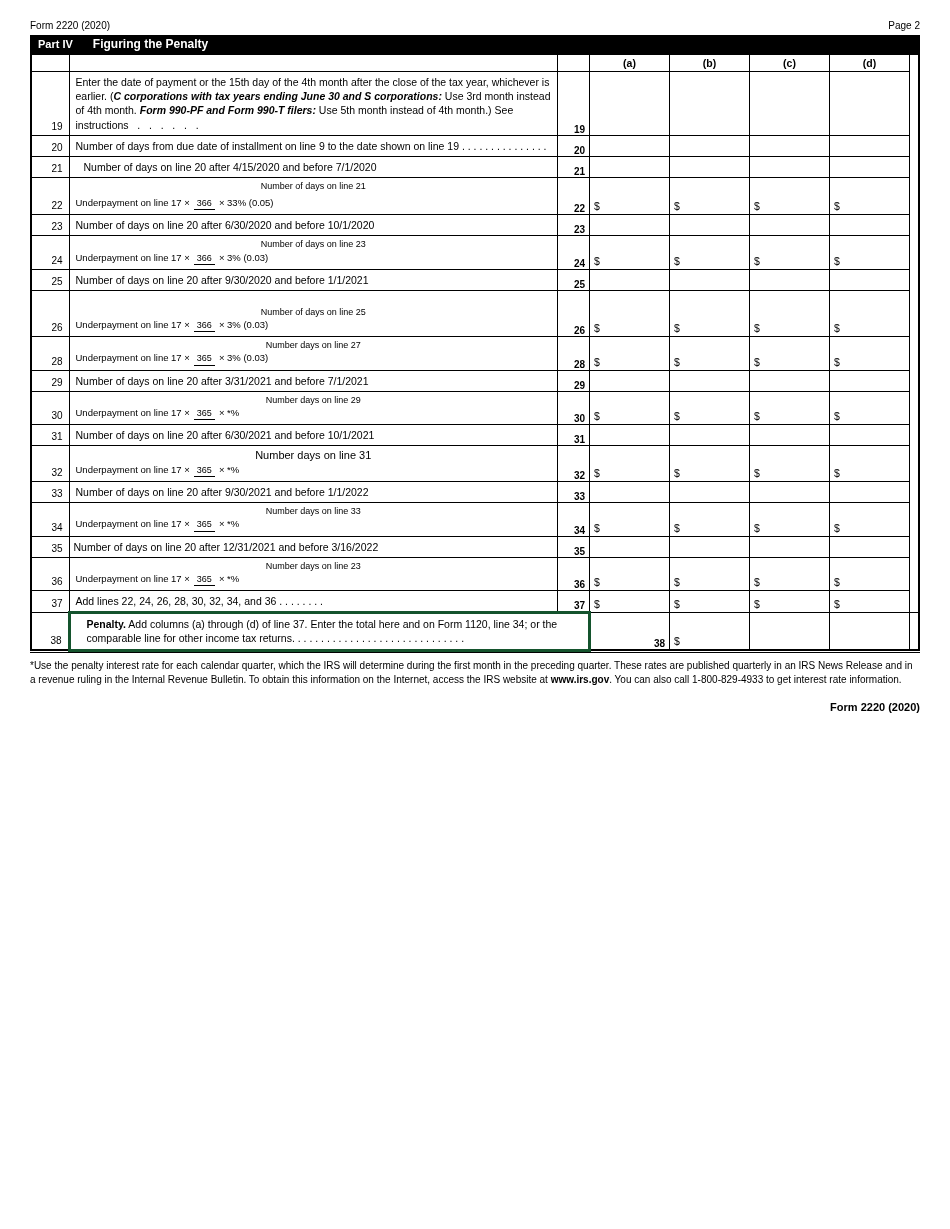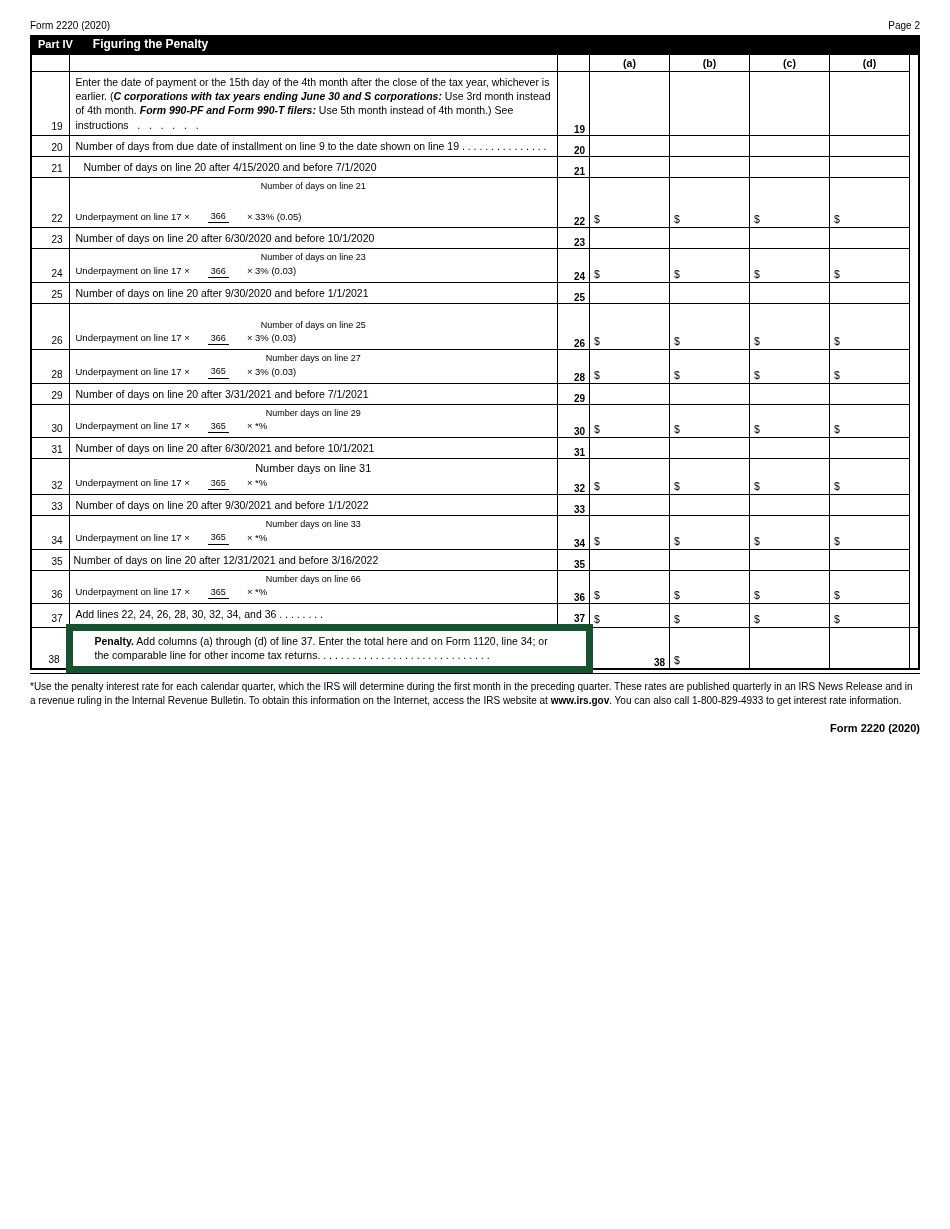--- a/index.html
+++ b/index.html
@@ -6,23 +6,23 @@
     body {
       font-family: Arial, sans-serif;
       font-size: 11px;
       background: #fff;
       color: #000;
       width: 950px;
       padding: 20px 30px;
     }
     .fraction-line {
       display: flex;
-      align-items: flex-end;
+      align-items: flex-start;
       font-size: 9.5px;
-      gap: 18px;
+      gap: 4px;
       margin-bottom: 1px;
     }
     .frac {
       display: inline-flex;
       flex-direction: column;
       align-items: center;
       font-size: 9px;
     }
     .frac-num {
       border-bottom: 1px solid #000;
@@ -98,21 +98,21 @@
       <td style="text-align:right; padding-right:4px; vertical-align:bottom; font-size:10px; border:1px solid #000; white-space:nowrap; font-weight:bold;">21</td>
       <td style="border:1px solid #000; padding:2px 4px;"></td>
       <td style="border:1px solid #000; padding:2px 4px;"></td>
       <td style="border:1px solid #000; padding:2px 4px;"></td>
       <td style="border:1px solid #000; padding:2px 4px;"></td>
     </tr>
 
     <tr>
       <td style="text-align:right; padding-right:6px; padding-bottom:3px; vertical-align:bottom; font-size:10px; border:1px solid #000;">22</td>
       <td style="padding:2px 6px 3px 6px; vertical-align:bottom; line-height:1.35; border:1px solid #000;">
-        <div style="text-align:center; font-size:9px; color:#000; margin-bottom:18px;">Number of days on line 21</div>
+        <div style="text-align:center; font-size:9px; color:#000; margin-bottom:5px;">Number of days on line 21</div>
         <div class="fraction-line">
           <span>Underpayment on line 17  ×</span>
           <span class="frac">
             <span class="frac-num">366</span>
             <span class="frac-den"></span>
           </span>
           <span style="font-size:9.5px;">× 33% (0.05)</span>
         </div>
       </td>
       <td style="text-align:right; padding-right:4px; vertical-align:bottom; font-size:10px; border:1px solid #000; white-space:nowrap; font-weight:bold;">22</td>
@@ -311,21 +311,21 @@
       <td style="text-align:right; padding-right:4px; vertical-align:bottom; font-size:10px; border:1px solid #000; white-space:nowrap; font-weight:bold;">35</td>
       <td style="border:1px solid #000;"></td>
       <td style="border:1px solid #000;"></td>
       <td style="border:1px solid #000;"></td>
       <td style="border:1px solid #000;"></td>
     </tr>
 
     <tr>
       <td style="text-align:right; padding-right:6px; padding-bottom:3px; vertical-align:bottom; font-size:10px; border:1px solid #000;">36</td>
       <td style="padding:2px 6px 3px 6px; vertical-align:bottom; line-height:1.35; border:1px solid #000;">
-        <div style="text-align:center; font-size:9px; margin-bottom:1px;">Number days on line 66</div>
+        <div style="text-align:center; font-size:9px; margin-bottom:1px;">Number days on line 23</div>
         <div class="fraction-line">
           <span>Underpayment on line 17  ×</span>
           <span class="frac">
             <span class="frac-num">365</span>
             <span class="frac-den"></span>
           </span>
           <span style="font-size:9.5px;">× *%</span>
         </div>
       </td>
       <td style="text-align:right; padding-right:4px; vertical-align:bottom; font-size:10px; border:1px solid #000; white-space:nowrap; font-weight:bold;">36</td>
@@ -342,21 +342,21 @@
       </td>
       <td style="text-align:right; padding-right:4px; vertical-align:bottom; font-size:10px; border:1px solid #000; white-space:nowrap; font-weight:bold;">37</td>
       <td style="border:1px solid #000; padding:2px 4px; vertical-align:bottom;">$</td>
       <td style="border:1px solid #000; padding:2px 4px; vertical-align:bottom;">$</td>
       <td style="border:1px solid #000; padding:2px 4px; vertical-align:bottom;">$</td>
       <td style="border:1px solid #000; padding:2px 4px; vertical-align:bottom;">$</td>
     </tr>
 
     <tr>
       <td style="text-align:right; padding-right:6px; padding-bottom:3px; vertical-align:bottom; font-size:10px; border:1px solid #000;">38</td>
-      <td colspan="2" style="padding:3px 22px; vertical-align:bottom; line-height:1.35; border:7px solid #14532d;">
+      <td colspan="2" style="padding:3px 16px; vertical-align:bottom; line-height:1.35; border:3px solid #14532d;">
         <span style="font-weight:bold;">Penalty.</span>
         <span class="desc-text"> Add columns (a) through (d) of line 37. Enter the total here and on Form 1120, line 34; or the comparable line for other income tax returns.  .  .  .  .  .  .  .  .  .  .  .  .  .  .  .  .  .  .  .  .  .  .  .  .  .  .  .  .  .</span>
       </td>
       <td style="text-align:right; padding-right:4px; vertical-align:bottom; font-size:10px; border:1px solid #000; white-space:nowrap; font-weight:bold;">38</td>
       <td style="border:1px solid #000; padding:2px 4px; vertical-align:bottom;">$</td>
       <td style="border:1px solid #000; padding:2px 4px; vertical-align:bottom;"></td>
       <td style="border:1px solid #000; padding:2px 4px; vertical-align:bottom;"></td>
       <td style="border:1px solid #000; padding:2px 4px; vertical-align:bottom;"></td>
     </tr>
 

